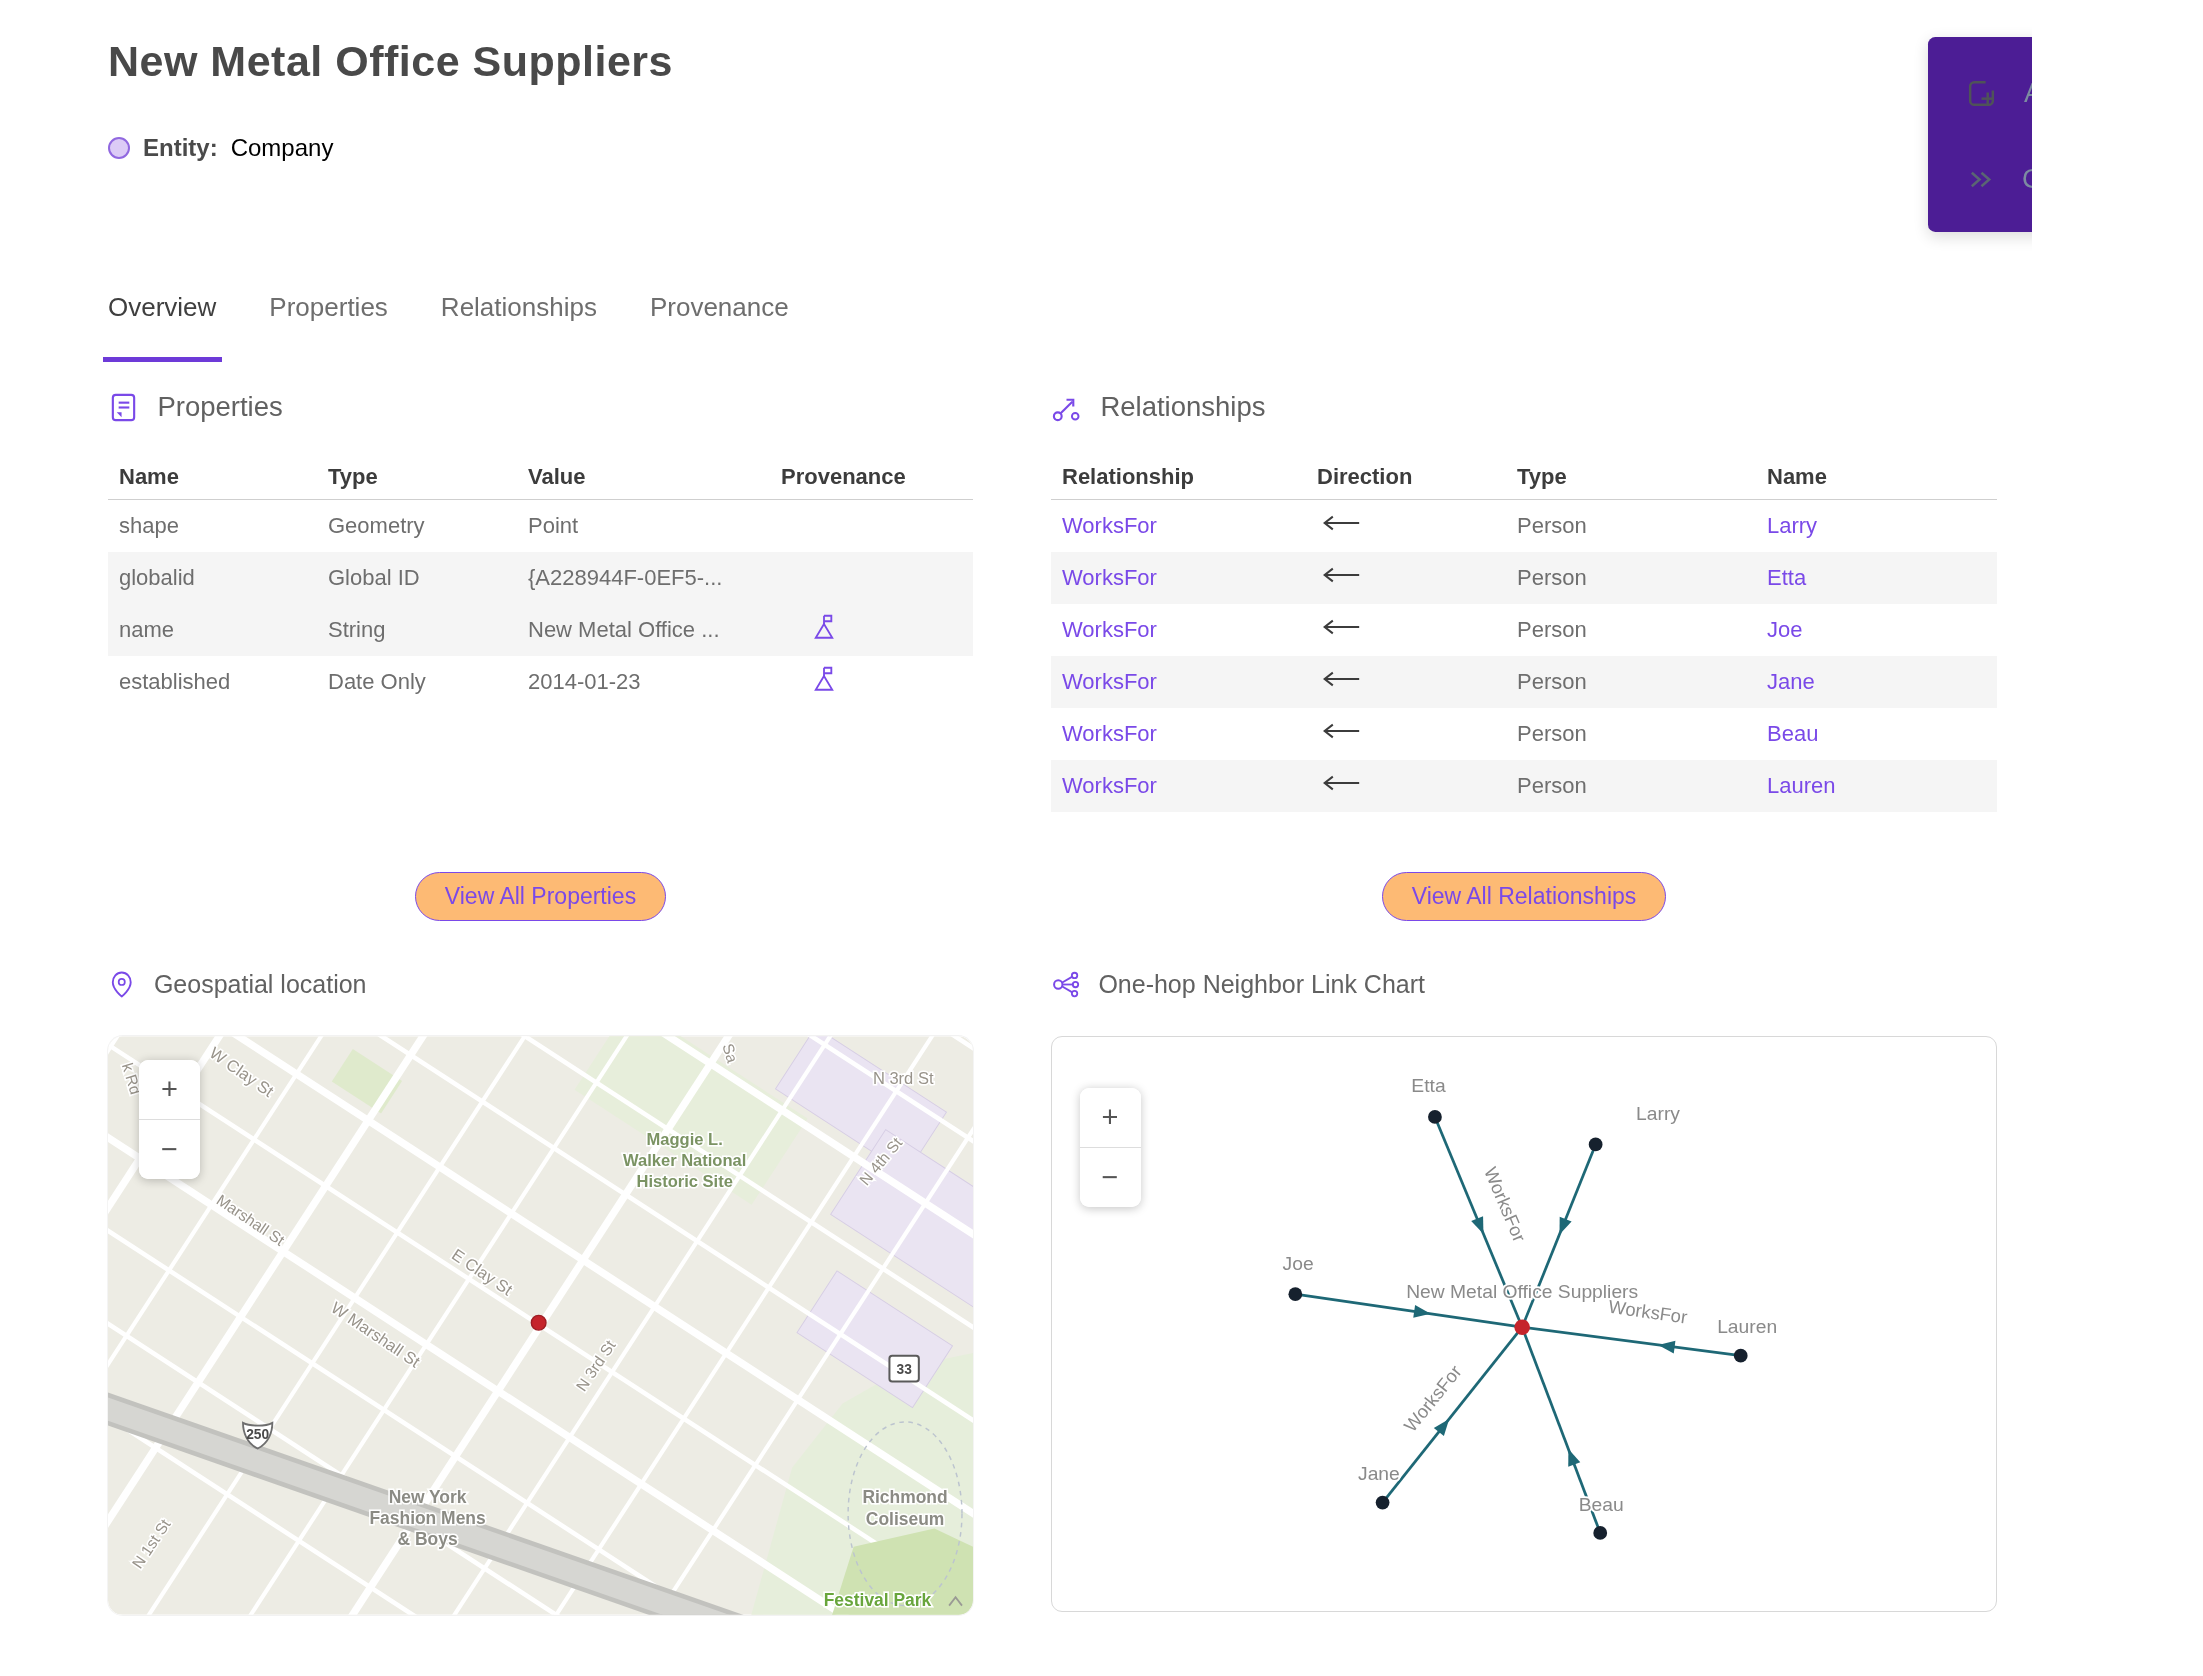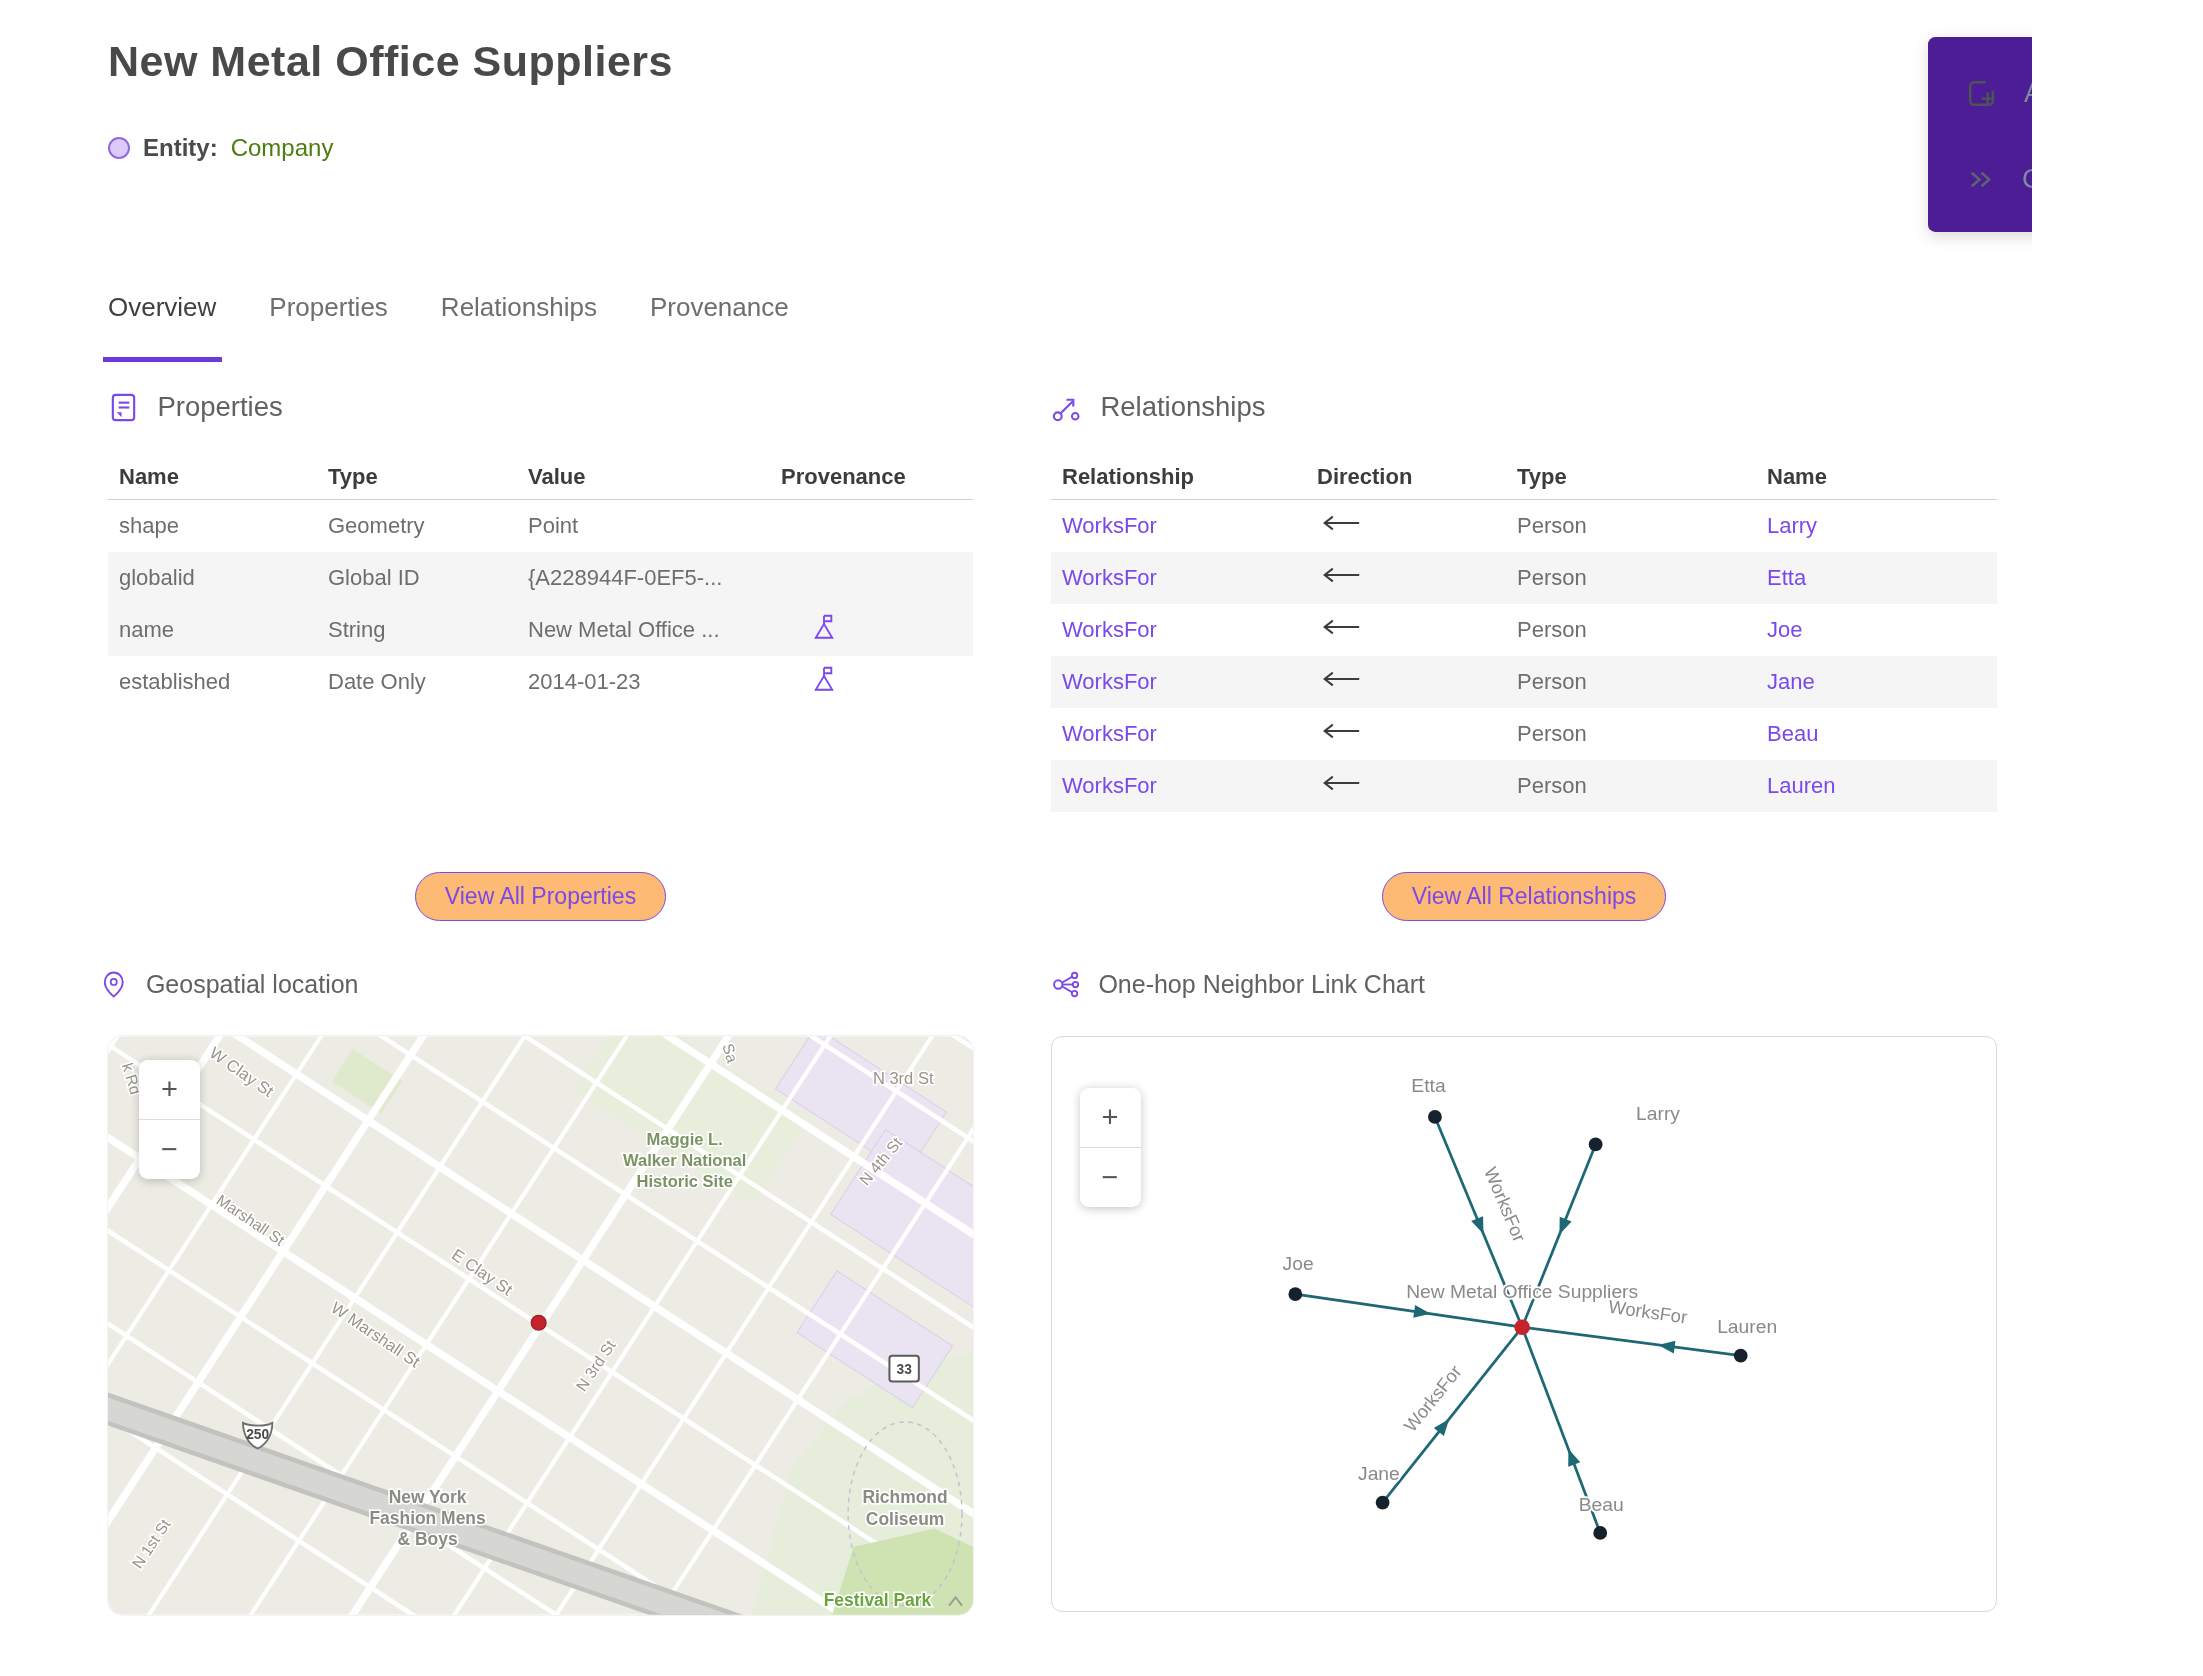--- a/index.html
+++ b/index.html
@@ -3,36 +3,36 @@
 <meta charset="utf-8">
 <style>
   html,body{margin:0;padding:0;background:#fff;}
   body{font-family:"Liberation Sans","DejaVu Sans",sans-serif;}
   .page{position:relative;width:2032px;height:1677px;background:#fff;overflow:hidden;}
 
   .page-title{position:absolute;left:108px;top:37px;margin:0;font-size:43px;font-weight:bold;color:#494949;letter-spacing:0.5px;}
   .entity-row{position:absolute;left:108px;top:134px;display:flex;align-items:center;gap:13px;font-size:24px;color:#4a4a4a;}
   .entity-dot{width:22px;height:22px;border-radius:50%;background:#dccbf6;border:2.8px solid #9168e0;box-sizing:border-box;}
   .entity-label{font-weight:bold;}
-  .entity-type{color:#4d7c0f;}
+  .entity-type{color:#000000;}
 
   .actions-card{position:absolute;left:1928px;top:37px;width:237px;height:195px;background:#4c1d95;border-radius:7.3px;box-shadow:0 4.6px 14.7px rgba(0,0,0,.14);}
   .action{position:absolute;left:0;width:100%;height:83px;display:flex;align-items:center;gap:26px;padding-left:37px;box-sizing:border-box;font-size:27px;color:#7c8ba1;cursor:pointer;}
   .action.add{top:14.7px;}
   .action.collapse{top:101px;}
 
   .tabs{position:absolute;left:108px;top:292px;display:flex;gap:53px;font-size:26px;color:#6e6e6e;}
   .tab{cursor:pointer;padding-bottom:39px;position:relative;}
   .tab.active{color:#3f3f3f;}
   .tab.active::after{content:"";position:absolute;left:-5.5px;right:-5.5px;bottom:0;height:5.5px;background:#6d3ad8;}
 
   .section-head{position:absolute;display:flex;align-items:center;gap:18.4px;font-size:27.5px;color:#616161;}
   #props-head{left:108px;top:391px;}
   #rels-head{left:1051px;top:391px;}
-  #geo-head{left:100px;top:970px;font-size:25px;}
+  #geo-head{left:108px;top:970px;font-size:25px;}
   #onehop-head{left:1051px;top:970px;font-size:25px;}
 
   .tablewrap{position:absolute;}
   #props-table{left:108px;top:455px;width:865px;}
   #rels-table{left:1051px;top:455px;width:946px;}
   .thead{display:grid;height:44px;align-items:center;border-bottom:0.9px solid #cfcfcf;font-weight:bold;color:#3c3c3c;font-size:22px;}
   .pgrid{grid-template-columns:209px 200px 253px 191px;padding-left:11px;}
   .rgrid{grid-template-columns:255px 200px 250px 230px;padding-left:11px;}
   .trow{display:grid;height:52px;align-items:center;font-size:22px;color:#6e6e6e;}
   .trow.zebra{background:#f5f5f5;}

